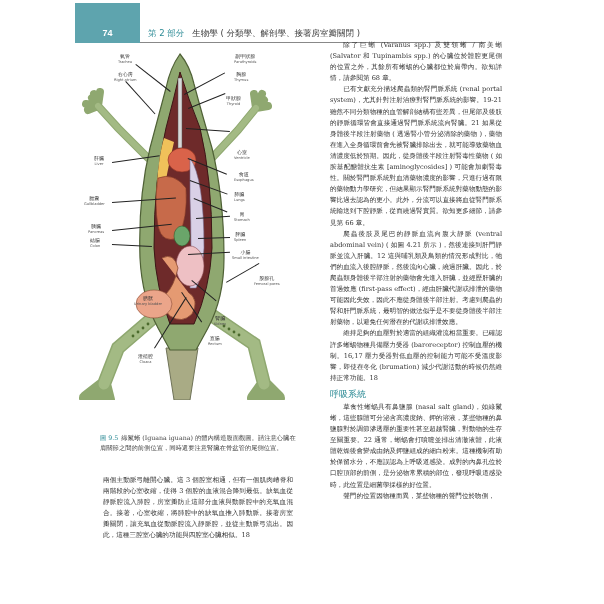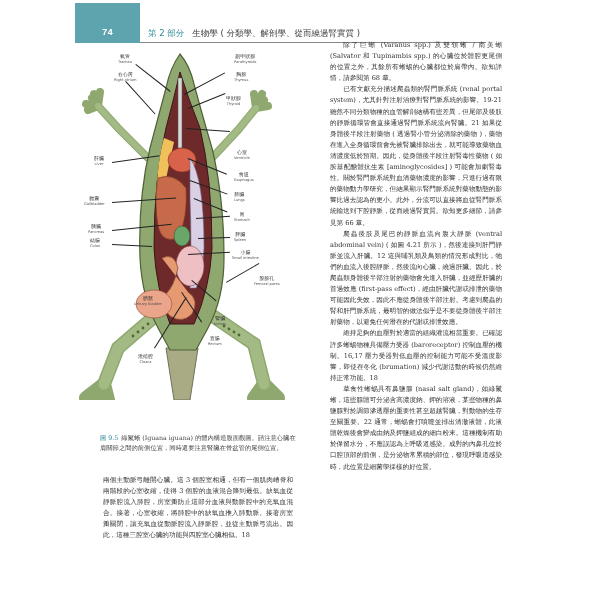--- a/index.html
+++ b/index.html
@@ -1,18 +1,18 @@
 <!DOCTYPE html>
 <html><head>
 <meta charset="utf-8">
 <style>
   html,body{margin:0;padding:0;background:#fff;}
   body{width:604px;height:604px;position:relative;overflow:hidden;font-family:"DejaVu Serif",serif;color:#333;}
   .page-tab{position:absolute;left:75px;top:3px;width:65px;height:40px;background:#5ea4ae;}
-  .page-num{position:absolute;left:75px;top:28px;width:65px;text-align:center;color:#fff;font-family:Liberation Mono, monospace;font-size:9px;font-weight:bold;}
+  .page-num{position:absolute;left:75px;top:28px;width:65px;text-align:center;color:#fff;font-family:Liberation Sans, sans-serif;font-size:9px;font-weight:bold;}
   .header-title{position:absolute;left:148px;top:28px;font-family:"DejaVu Sans",sans-serif;font-size:8.5px;color:#3a3a3a;white-space:nowrap;}
   .header-title .part{color:#2b8a95;margin-right:8px;}
   .header-rule{position:absolute;left:140px;top:42px;width:346px;height:1px;background:#888;}
   .figure{position:absolute;left:78px;top:48px;width:222px;height:352px;}
   .caption{position:absolute;left:100px;top:433px;width:200px;font-size:6.3px;line-height:10px;color:#444;}
   .caption .fig-label{color:#2b8a95;margin-right:3px;}
   .col{position:absolute;font-size:6.6px;line-height:11.1px;color:#333;text-align:justify;}
   .col p{margin:0;}
   .col p.indent{text-indent:2em;}
   .left-col{left:103px;top:475px;width:190px;}
@@ -21,21 +21,21 @@
   .lbl{position:absolute;font-family:"DejaVu Sans",sans-serif;font-size:5px;line-height:5.5px;color:#333;text-align:center;white-space:nowrap;}
   .lbl .en{display:block;font-size:3.6px;color:#555;}
   .leader{position:absolute;height:0.8px;background:#222;transform-origin:0 0;}
 </style>
 </head>
 <body>
 
 <div class="page-tab"></div>
 <div class="page-num">74</div>
 <div class="header-title">
-  <span class="part">第 2 部分</span><span>生物學 ( 分類學、解剖學、從而繞過腎實質 )</span>
+  <span class="part">第 2 部分</span><span>生物學 ( 分類學、解剖學、接著房室瓣關閉 )</span>
 </div>
 <div class="header-rule"></div>
 
 <div class="figure">
   <svg width="222" height="352" viewBox="0 0 222 352">
 
     <path d="M70 110 L40 80 L20 58 L14 50 M20 58 L8 56 M20 58 L10 62 M20 58 L16 46 M20 58 L22 44" stroke="#8fa870" stroke-width="8" fill="none" stroke-linecap="round"></path>
     <path d="M70 110 L40 80 L20 58" stroke="#a3ba84" stroke-width="6" fill="none" stroke-linecap="round"></path>
     <path d="M134 110 L160 82 L178 60 M178 60 L186 52 M178 60 L190 58 M178 60 L184 46 M178 60 L176 46" stroke="#8fa870" stroke-width="8" fill="none" stroke-linecap="round"></path>
     <path d="M134 110 L160 82 L178 60" stroke="#a3ba84" stroke-width="6" fill="none" stroke-linecap="round"></path>
@@ -131,14 +131,16 @@
 
 <div class="col left-col">
   <p>兩個主動脈弓離開心臟。這 3 個腔室相通，但有一個肌肉嵴脊和兩階段的心室收縮，使得 3 個腔的血液混合降到最低。缺氧血從靜脈腔流入肺腔，房室瓣防止這部分血液與動脈腔中的充氧血混合。接著，心室收縮，將肺腔中的缺氧血推入肺動脈。接著房室瓣關閉，讓充氧血從動脈腔流入靜脈腔，並從主動脈弓流出。因此，這種三腔室心臟的功能與四腔室心臟相似。18</p>
 </div>
 
 <div class="col right-col">
   <p class="indent">除了巨蜥 (Varanus spp.) 及雙領蜥 / 南美蜥 (Salvator 和 Tupinambis spp.) 的心臟位於體腔更尾側的位置之外，其餘所有蜥蜴的心臟都位於肩帶內。欲知詳情，請參閱第 68 章。</p>
   <p class="indent">已有文獻充分描述爬蟲類的腎門脈系統 (renal portal system)，尤其針對注射治療對腎門脈系統的影響。19-21 雖然不同分類物種的血管解剖結構有些差異，但尾部及後肢的靜脈循環皆會直接通過腎門脈系統流向腎臟。21 如果從身體後半段注射藥物 ( 透過腎小管分泌清除的藥物 )，藥物在進入全身循環前會先被腎臟排除出去，就可能導致藥物血清濃度低於預期。因此，從身體後半段注射腎毒性藥物 ( 如胺基配醣體抗生素 [aminoglycosides] ) 可能會加劇腎毒性。關於腎門脈系統對血清藥物濃度的影響，只進行過有限的藥物動力學研究，但結果顯示腎門脈系統對藥物動態的影響比過去認為的更小。此外，分流可以直接將血從腎門脈系統輸送到下腔靜脈，從而繞過腎實質。欲知更多細節，請參見第 66 章。</p>
   <p class="indent">爬蟲後肢及尾巴的靜脈血流向腹大靜脈 (ventral abdominal vein) ( 如圖 4.21 所示 )，然後連接到肝門靜脈並流入肝臟。12 這與哺乳類及鳥類的情況形成對比，牠們的血流入後腔靜脈，然後流向心臟，繞過肝臟。因此，於爬蟲類身體後半部注射的藥物會先進入肝臟，並經歷肝臟的首過效應 (first-pass effect)，經由肝臟代謝或排泄的藥物可能因此失效，因此不應從身體後半部注射。考慮到爬蟲的腎和肝門脈系統，最明智的做法似乎是不要從身體後半部注射藥物，以避免任何潛在的代謝或排泄效應。</p>
   <p class="indent">維持足夠的血壓對於適當的組織灌流相當重要。已確認許多蜥蜴物種具備壓力受器 (baroreceptor) 控制血壓的機制。16,17 壓力受器對低血壓的控制能力可能不受溫度影響，即使在冬化 (brumation) 減少代謝活動的時候仍然維持正常功能。18</p>
+  <div class="section-heading">呼吸系統</div>
   <p class="indent">草食性蜥蜴具有鼻鹽腺 (nasal salt gland)，如綠鬣蜥，這些腺體可分泌含高濃度鈉、鉀的溶液，某些物種的鼻鹽腺對於調節滲透壓的重要性甚至超越腎臟，對動物的生存至關重要。22 通常，蜥蜴會打噴嚏並排出清澈液體，此液體乾燥後會變成由鈉及鉀鹽組成的細白粉末。這種機制有助於保留水分，不應誤認為上呼吸道感染。成對的內鼻孔位於口腔頂部的前側，是分泌物常累積的部位，發現呼吸道感染時，此位置是細菌學採樣的好位置。</p>
+  <p class="indent">聲門的位置因物種而異，某些物種的聲門位於吻側，</p>
 </div>
 
 </body></html>

